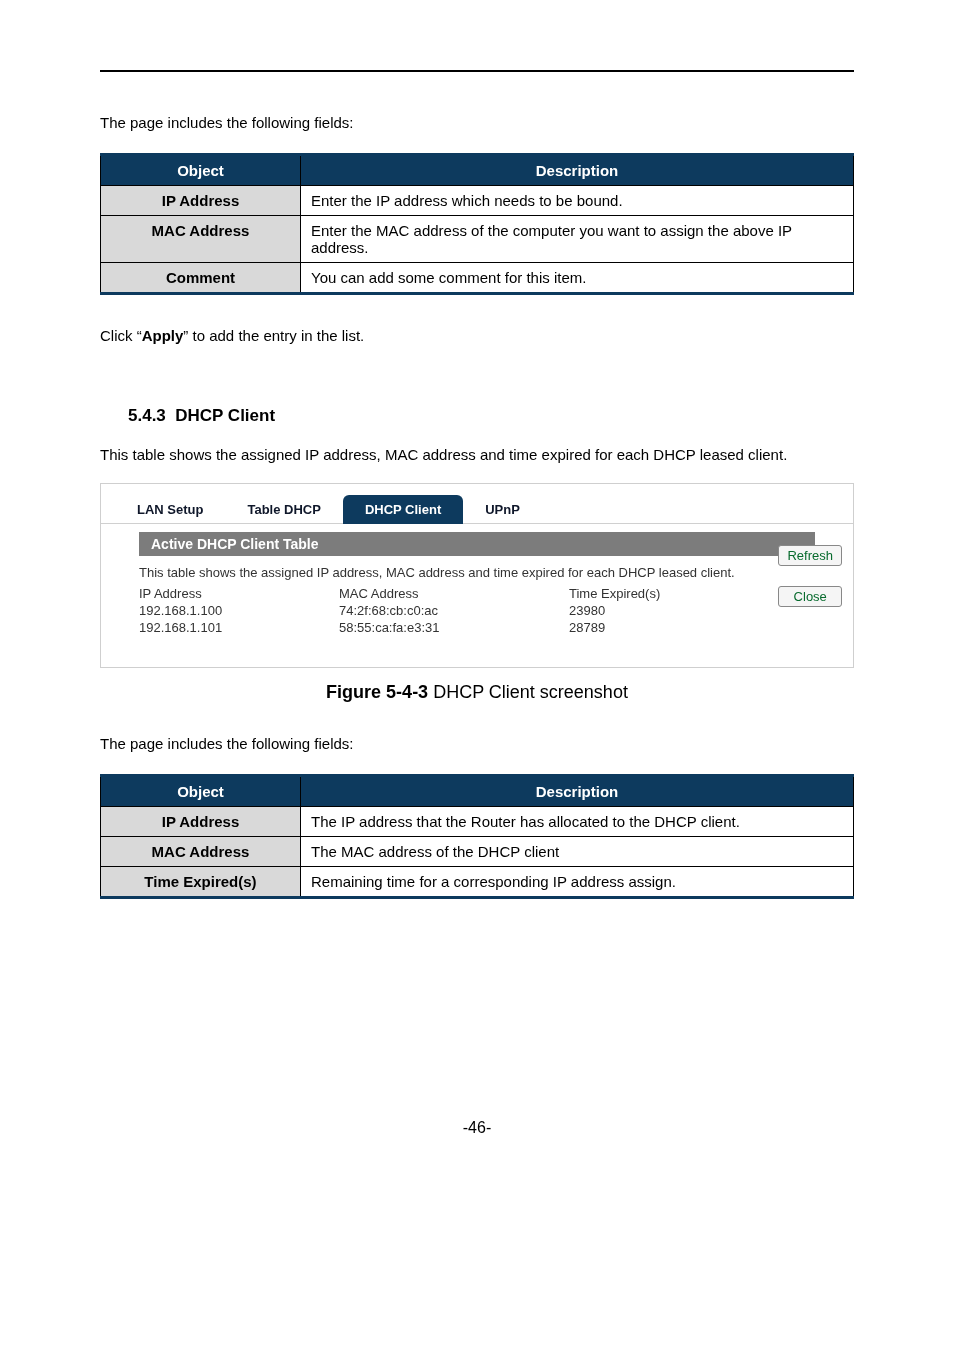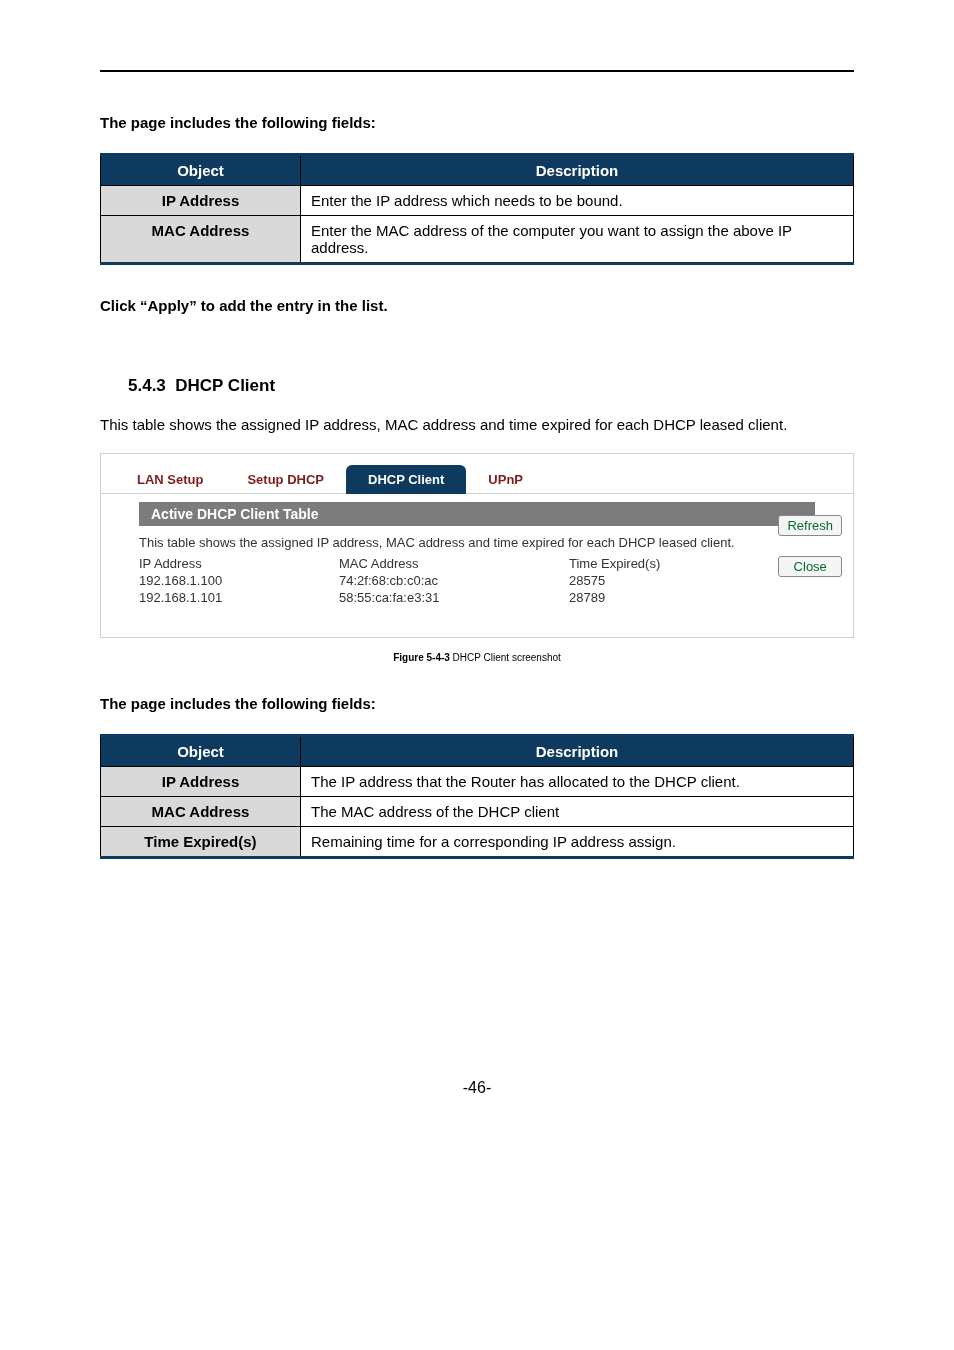--- a/index.html
+++ b/index.html
@@ -12,21 +12,20 @@
       margin: 0 auto;
       padding: 70px 100px 40px 100px;
     }
     .top-rule {
       border-top: 2px solid #000;
       margin-bottom: 40px;
     }
     .para {
       margin-bottom: 20px;
       line-height: 1.4;
-      font-weight: bold;
     }
     .fields-table {
       width: 100%;
       border-collapse: collapse;
       border-top: 3px solid #0d3a5e;
       border-bottom: 3px solid #0d3a5e;
       margin-bottom: 30px;
     }
     .fields-table th, .fields-table td {
       border: 1px solid #000;
@@ -66,21 +65,21 @@
     .tabs-row {
       display: flex;
       align-items: flex-end;
       padding: 0 14px 0 14px;
       border-bottom: 1px solid #d0d0d0;
     }
     .tab {
       padding: 7px 22px;
       font-size: 13px;
       font-weight: bold;
-      color: #7f1d1d;
+      color: #0f172a;
       border-top-left-radius: 6px;
       border-top-right-radius: 6px;
       cursor: pointer;
       position: relative;
       bottom: -1px;
     }
     .tab.active {
       background: #0d3a5e;
       color: #fff;
     }
@@ -123,21 +122,21 @@
       background: #f5f5f5;
       color: #086b2e;
       font-size: 13px;
       padding: 2px 8px;
       text-align: center;
       cursor: pointer;
       min-width: 62px;
     }
     .caption {
       text-align: center;
-      font-size: 10px;
+      font-size: 18px;
       margin: 14px 0 30px 0;
     }
     .caption .b { font-weight: bold; }
     .page-num {
       text-align: center;
       font-size: 16px;
       margin-top: 220px;
       color: #000;
     }
   </style>
@@ -156,55 +155,59 @@
     </tr>
   </thead>
   <tbody>
     <tr>
       <th>IP Address</th>
       <td>Enter the IP address which needs to be bound.</td>
     </tr>
     <tr>
       <th>MAC Address</th>
       <td>Enter the MAC address of the computer you want to assign the above IP address.</td>
+    </tr>
+    <tr>
+      <th>Comment</th>
+      <td>You can add some comment for this item.</td>
     </tr>
   </tbody>
 </table>
 
 <p class="para click-line">
   <span>Click “</span><strong>Apply</strong><span>” to add the entry in the list.</span>
 </p>
 
 <h3 class="section-heading">
   <span>5.4.3</span>&nbsp;&nbsp;<span>DHCP Client</span>
 </h3>
 
 <p class="intro">This table shows the assigned IP address, MAC address and time expired for each DHCP leased client.</p>
 
 <div class="screenshot-wrapper">
   <div class="screenshot-box">
     <div class="tabs-row">
       <div class="tab">LAN Setup</div>
-      <div class="tab">Setup DHCP</div>
+      <div class="tab">Table DHCP</div>
       <div class="tab active">DHCP Client</div>
       <div class="tab">UPnP</div>
     </div>
 
     <div class="panel-header">Active DHCP Client Table</div>
     <div class="panel-desc">This table shows the assigned IP address, MAC address and time expired for each DHCP leased client.</div>
 
     <div class="client-row">
       <div class="col1">IP Address</div>
       <div class="col2">MAC Address</div>
       <div class="col3">Time Expired(s)</div>
     </div>
     <div class="client-row">
       <div class="col1">192.168.1.100</div>
       <div class="col2">74:2f:68:cb:c0:ac</div>
-      <div class="col3">28575</div>
+      <div class="col3">23980</div>
     </div>
     <div class="client-row">
       <div class="col1">192.168.1.101</div>
       <div class="col2">58:55:ca:fa:e3:31</div>
       <div class="col3">28789</div>
     </div>
   </div>
   <div class="side-buttons">
     <div class="btn">Refresh</div>
     <div class="btn">Close</div>

